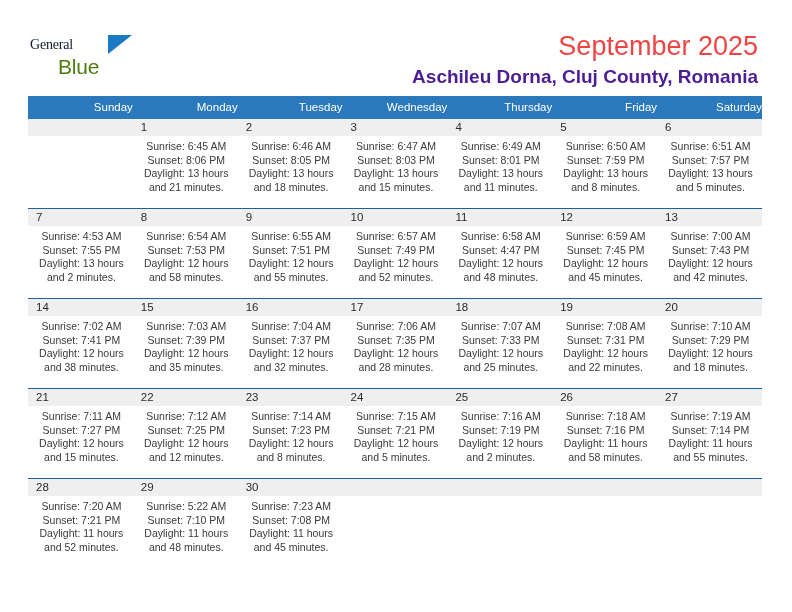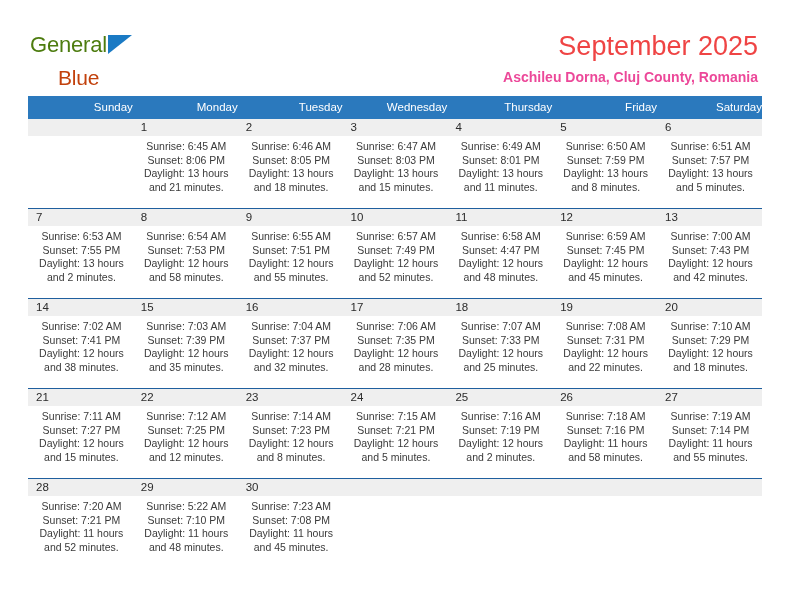--- a/index.html
+++ b/index.html
@@ -32,35 +32,36 @@
     height: 96px;
   }
 
   .brand {
     width: 110px;
     padding-top: 6px;
   }
   .brand-row1 {
     position: relative;
     display: block;
-    font-size: 22px;
+    font-size: 14px;
     line-height: 21px;
     letter-spacing: -0.2px;
-    color: #4d7c0f;
+    color: #0f172a;
     font-weight: 400;
     white-space: nowrap;
+    font-family: Liberation Serif, serif;
   }
   .brand-row2 {
     display: block;
-    margin-top: 12px;
+    margin-top: 1px;
     margin-left: 28px;
     font-size: 21px;
     line-height: 21px;
     letter-spacing: -0.2px;
-    color: #c2410c;
+    color: #4d7c0f;
     font-weight: 400;
   }
   .brand-tri {
     position: absolute;
     left: 78px;
     top: 1px;
     width: 0;
     height: 0;
     border-left: 24px solid #1a7ac4;
     border-bottom: 19px solid transparent;
@@ -72,24 +73,24 @@
   }
   .title-main {
     font-size: 27px;
     line-height: 32px;
     font-weight: 400;
     color: #ef4444;
     white-space: nowrap;
   }
   .title-sub {
     margin-top: 6px;
-    font-size: 14px;
+    font-size: 19px;
     line-height: 18px;
     font-weight: 700;
-    color: #ec4899;
+    color: #4c1d95;
     white-space: nowrap;
   }
 
   
   .calendar {
     margin: 0 30px 0 28px;
     width: 734px;
     border-collapse: collapse;
     table-layout: fixed;
   }
@@ -254,21 +255,21 @@
               </div>
             </div>
           </td>
       </tr>
 
       <tr class="week-row">
         <td>
             <div class="cell">
               <div class="daynum">7</div>
               <div class="info">
-                <div>Sunrise: 6:53 AM</div>
+                <div>Sunrise: 4:53 AM</div>
                 <div>Sunset: 7:55 PM</div>
                 <div>Daylight: 13 hours</div>
                 <div>and 2 minutes.</div>
               </div>
             </div>
           </td>
         <td>
             <div class="cell">
               <div class="daynum">8</div>
               <div class="info">

